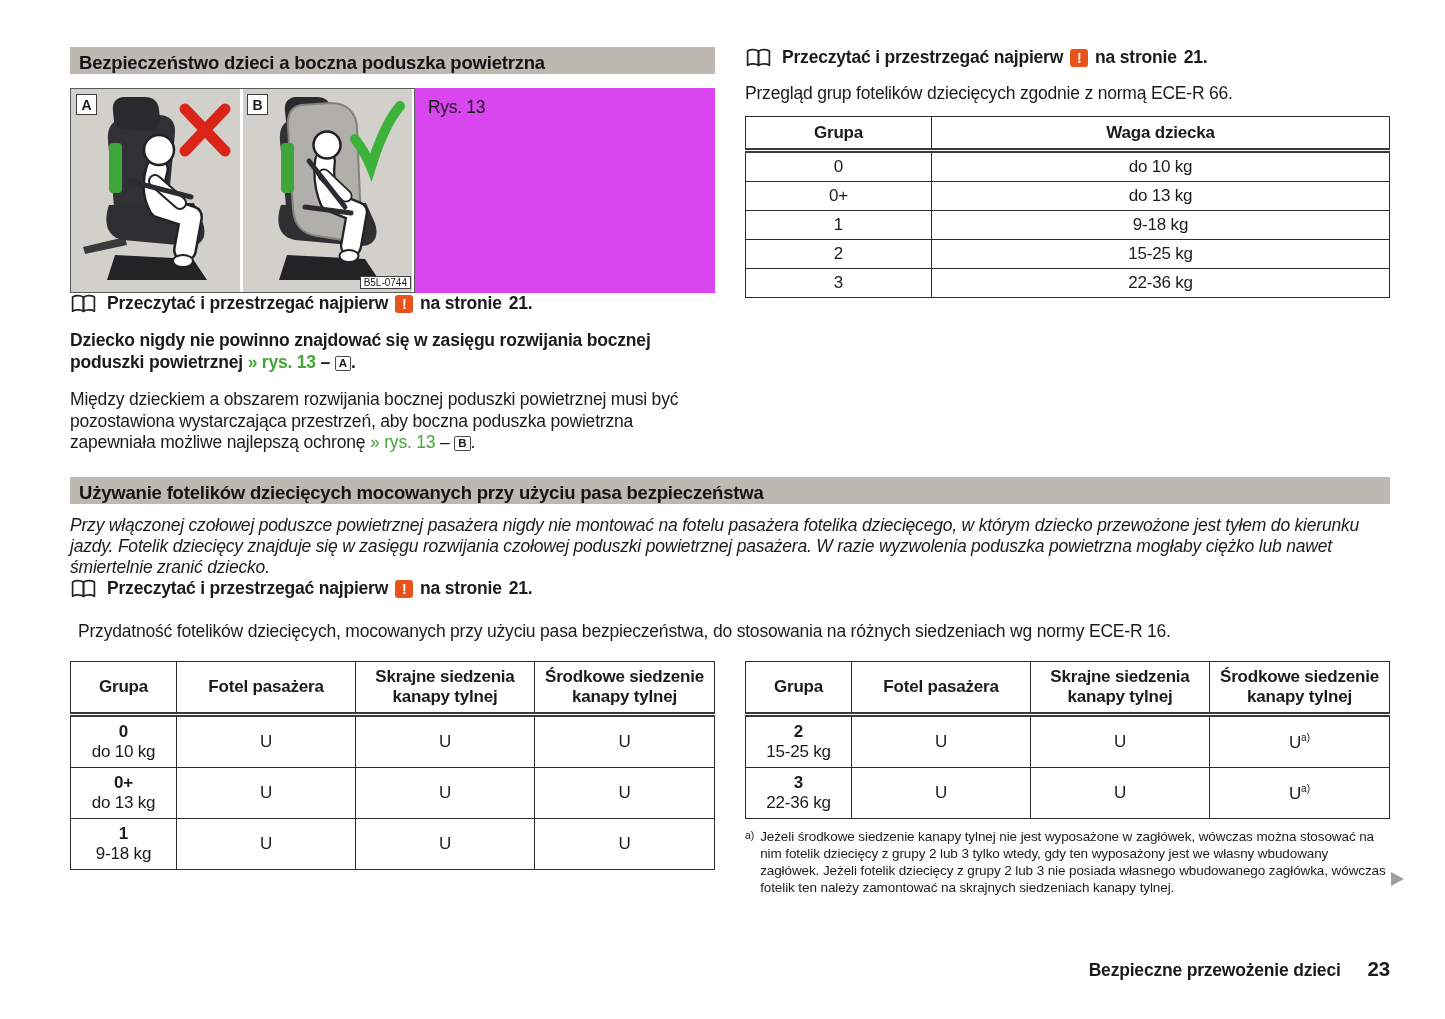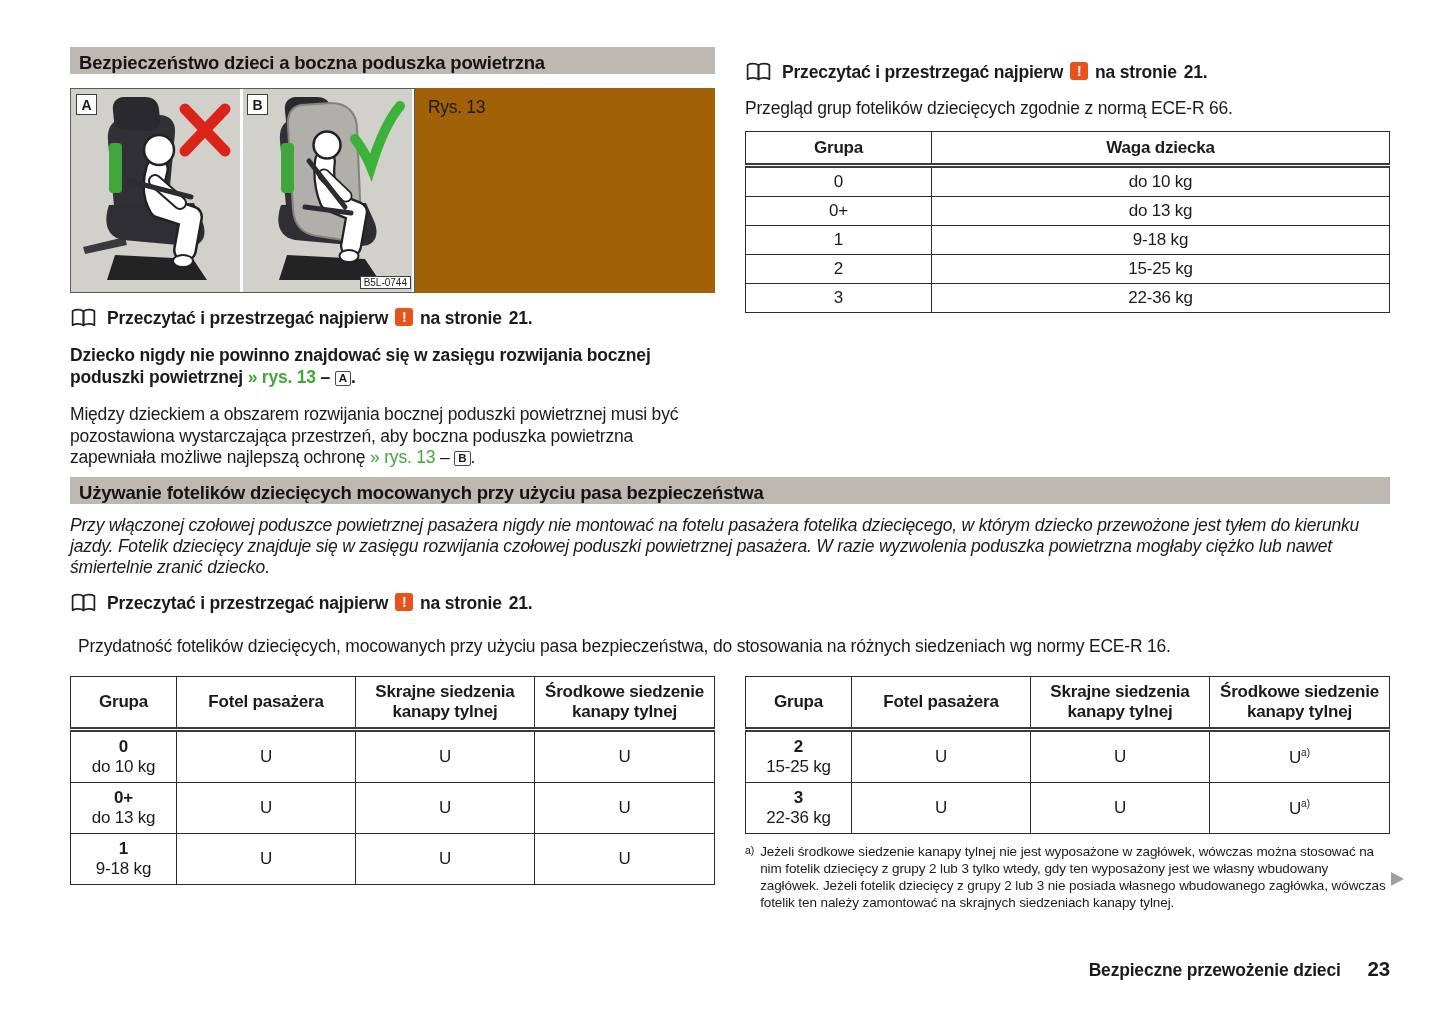--- a/index.html
+++ b/index.html
@@ -20,27 +20,27 @@
   figure.fig { margin:14px 0 0; display:flex; width:645px; height:205px; }
   .photo { width:345px; height:205px; box-sizing:border-box; border:1px solid #5a5a5a;
            background:#fff; position:relative; display:flex; gap:3px; }
   .photo svg { display:block; }
   .tag { position:absolute; top:5px; width:21px; height:21px; background:#fff;
          border:1.5px solid #3c3c3c; box-sizing:border-box; font-weight:bold; font-size:14px;
          display:flex; align-items:center; justify-content:center; }
   .tag-a { left:5px; } .tag-b { left:176px; }
   .imgcode { position:absolute; right:3px; bottom:3px; background:#fff; border:1px solid #3c3c3c;
              font-size:10px; padding:0 3px; letter-spacing:0;margin-left:17px; }
-  figcaption.cap { width:300px; height:205px; box-sizing:border-box; background:#a16207;
+  figcaption.cap { width:300px; height:205px; box-sizing:border-box; background:#d946ef;
                    padding:9px 6px 0 13px; font-size:17.5px; line-height:1.24; letter-spacing:-0.3px; }
   .cap-title { font-weight:normal; }
   .cap-body  { font-weight:bold; white-space:pre-line; }
 
   
-  .readline { display:flex; align-items:flex-start; font-weight:bold; font-size:17.5px; margin-top:15px; }
+  .readline { display:flex; align-items:center; font-weight:bold; font-size:17.5px; }
   .book { flex:none; margin-right:10px; }
   .alert { flex:none; display:inline-flex; align-items:center; justify-content:center;
            width:18px; height:18px; border-radius:3px; background:#e8521b; color:#fff;
            font-size:14px; font-weight:bold; margin:0 7px; }
   .pg { margin-left:7px; }
 
   p.para { font-size:17.5px; line-height:21.5px; margin:16px 0 0; }
   p.para.b { font-weight:bold; }
   .link { color:#44a738; }
   .refbox { display:inline-block; border:1.5px solid #4a4a4a; border-radius:2px; background:#fff;

